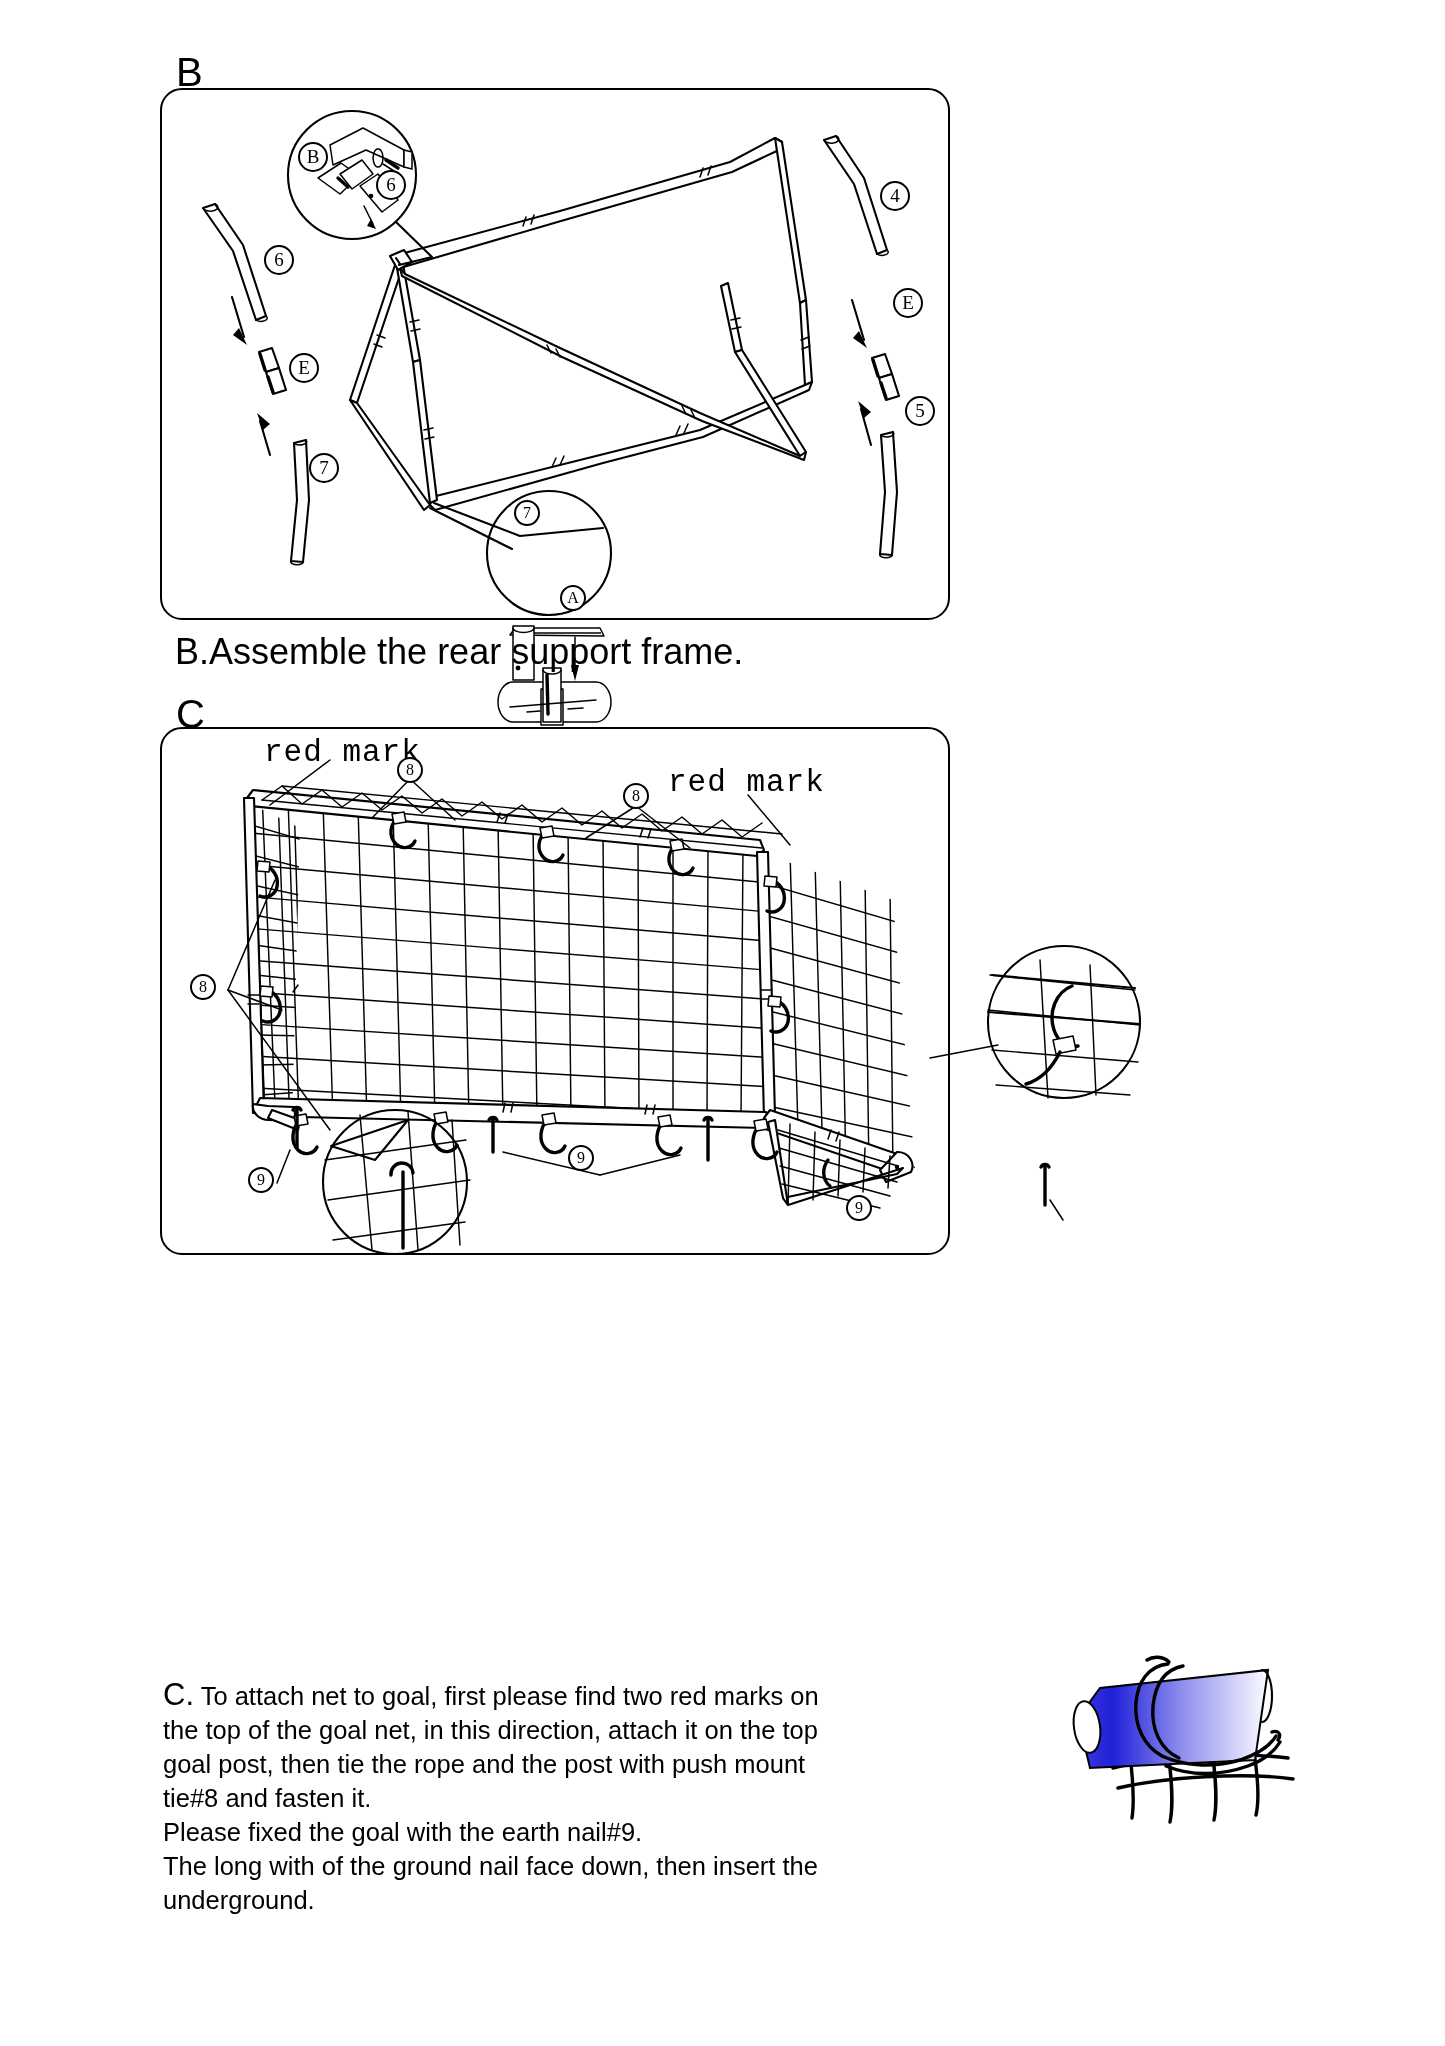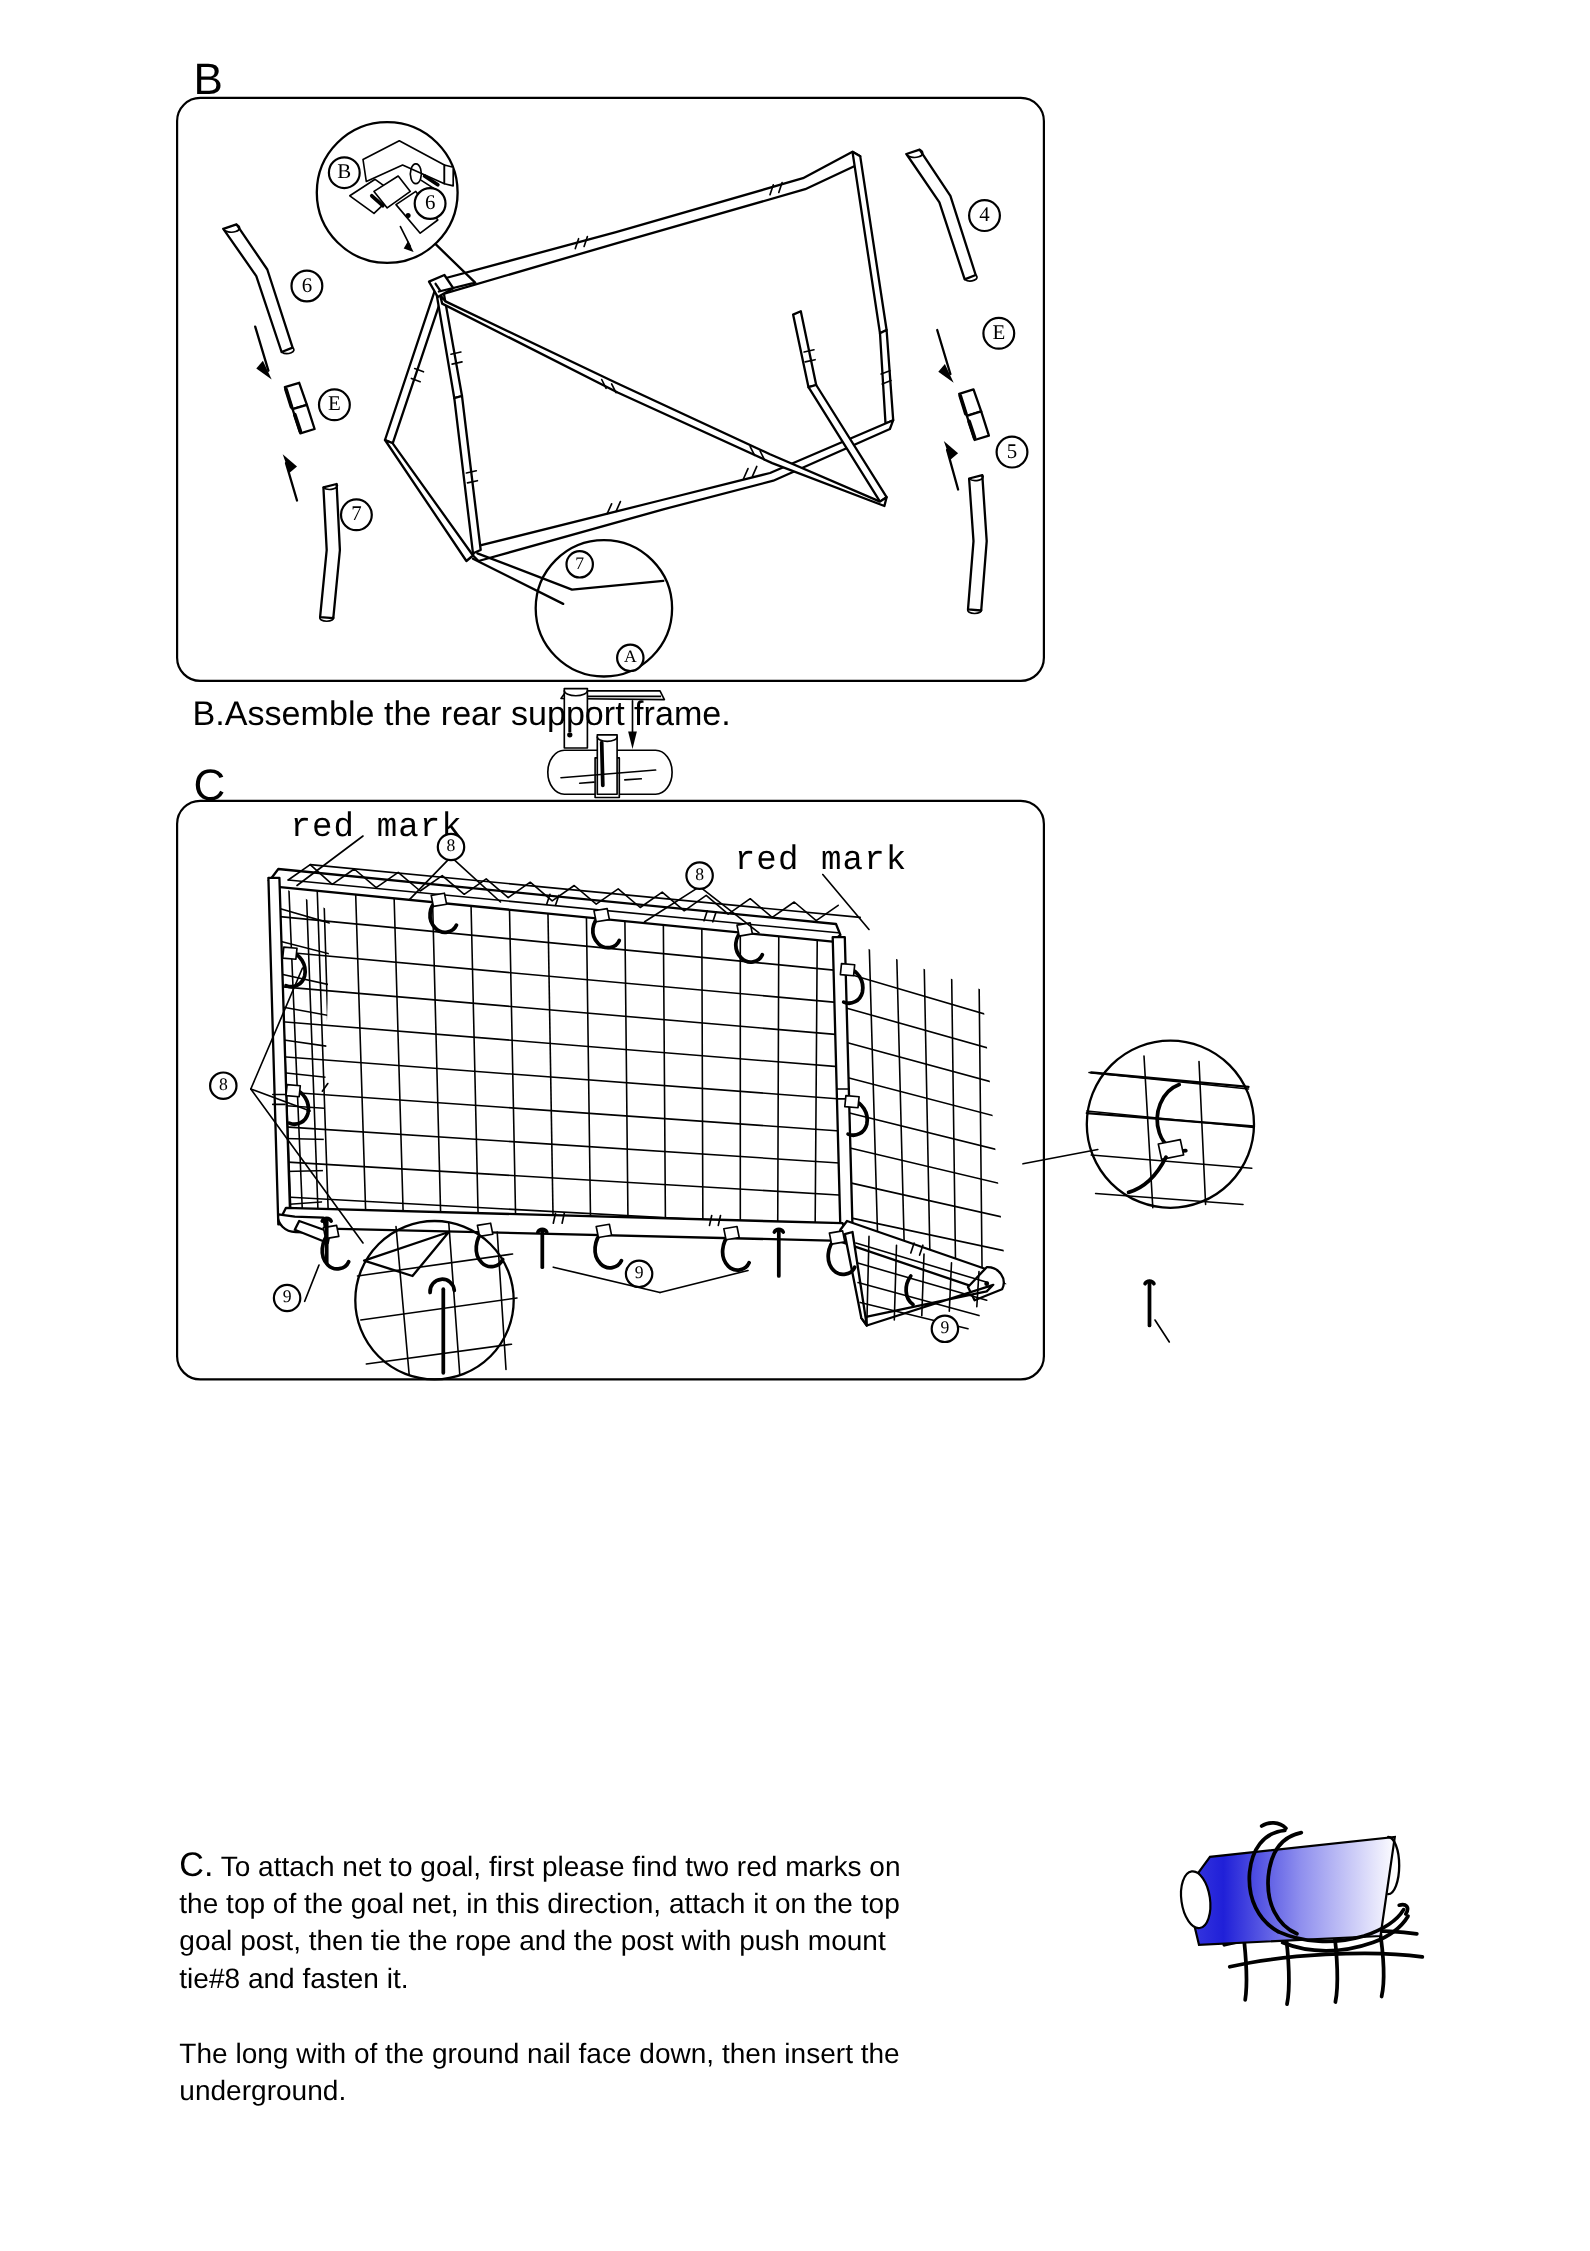--- a/index.html
+++ b/index.html
@@ -31,21 +31,21 @@
     border: 2.5px solid #000;
     border-radius: 22px;
     box-sizing: border-box;
     background: #fff;
   }
 
   
   .caption-b {
     position: absolute;
     font-family: "Liberation Sans", sans-serif;
-    font-size: 31px;
+    font-size: 36px;
     line-height: 1.2;
     white-space: nowrap;
   }
   .body-text {
     position: absolute;
     font-family: Liberation Sans, sans-serif;
     font-size: 25.5px;
     line-height: 34px;
     width: 660px;
   }
@@ -490,21 +490,21 @@
 <div class="callout sm" style="left:248px; top:1167px;">9</div>
 <div class="callout sm" style="left:568px; top:1145px;">9</div>
 <div class="callout sm" style="left:846px; top:1195px;">9</div>
 
 <div class="body-text" style="left:163px; top:1678px;">
   <span class="lead">C.</span>
   <span>To attach net to goal, first please find two red marks</span>
   <span>on the top of the goal net, in this direction, attach it on</span>
   <span>the top goal post, then tie the rope and the post with</span>
   <span>push mount tie#8 and fasten it.</span><br>
-  <br>
+  <span>Please fixed the goal with the earth nail#9.</span><br>
   <span>The long with of the ground nail face down, then insert the</span>
   <span>underground.</span>
 </div>
 
 <svg class="art" width="1445" height="2046" viewBox="0 0 1445 2046" aria-hidden="true">
   <defs>
     <linearGradient id="tubeGrad" x1="0" y1="0" x2="1" y2="0">
       <stop offset="0%" stop-color="#3a3ae0"></stop>
       <stop offset="18%" stop-color="#2020d8"></stop>
       <stop offset="55%" stop-color="#8f8fee"></stop>

